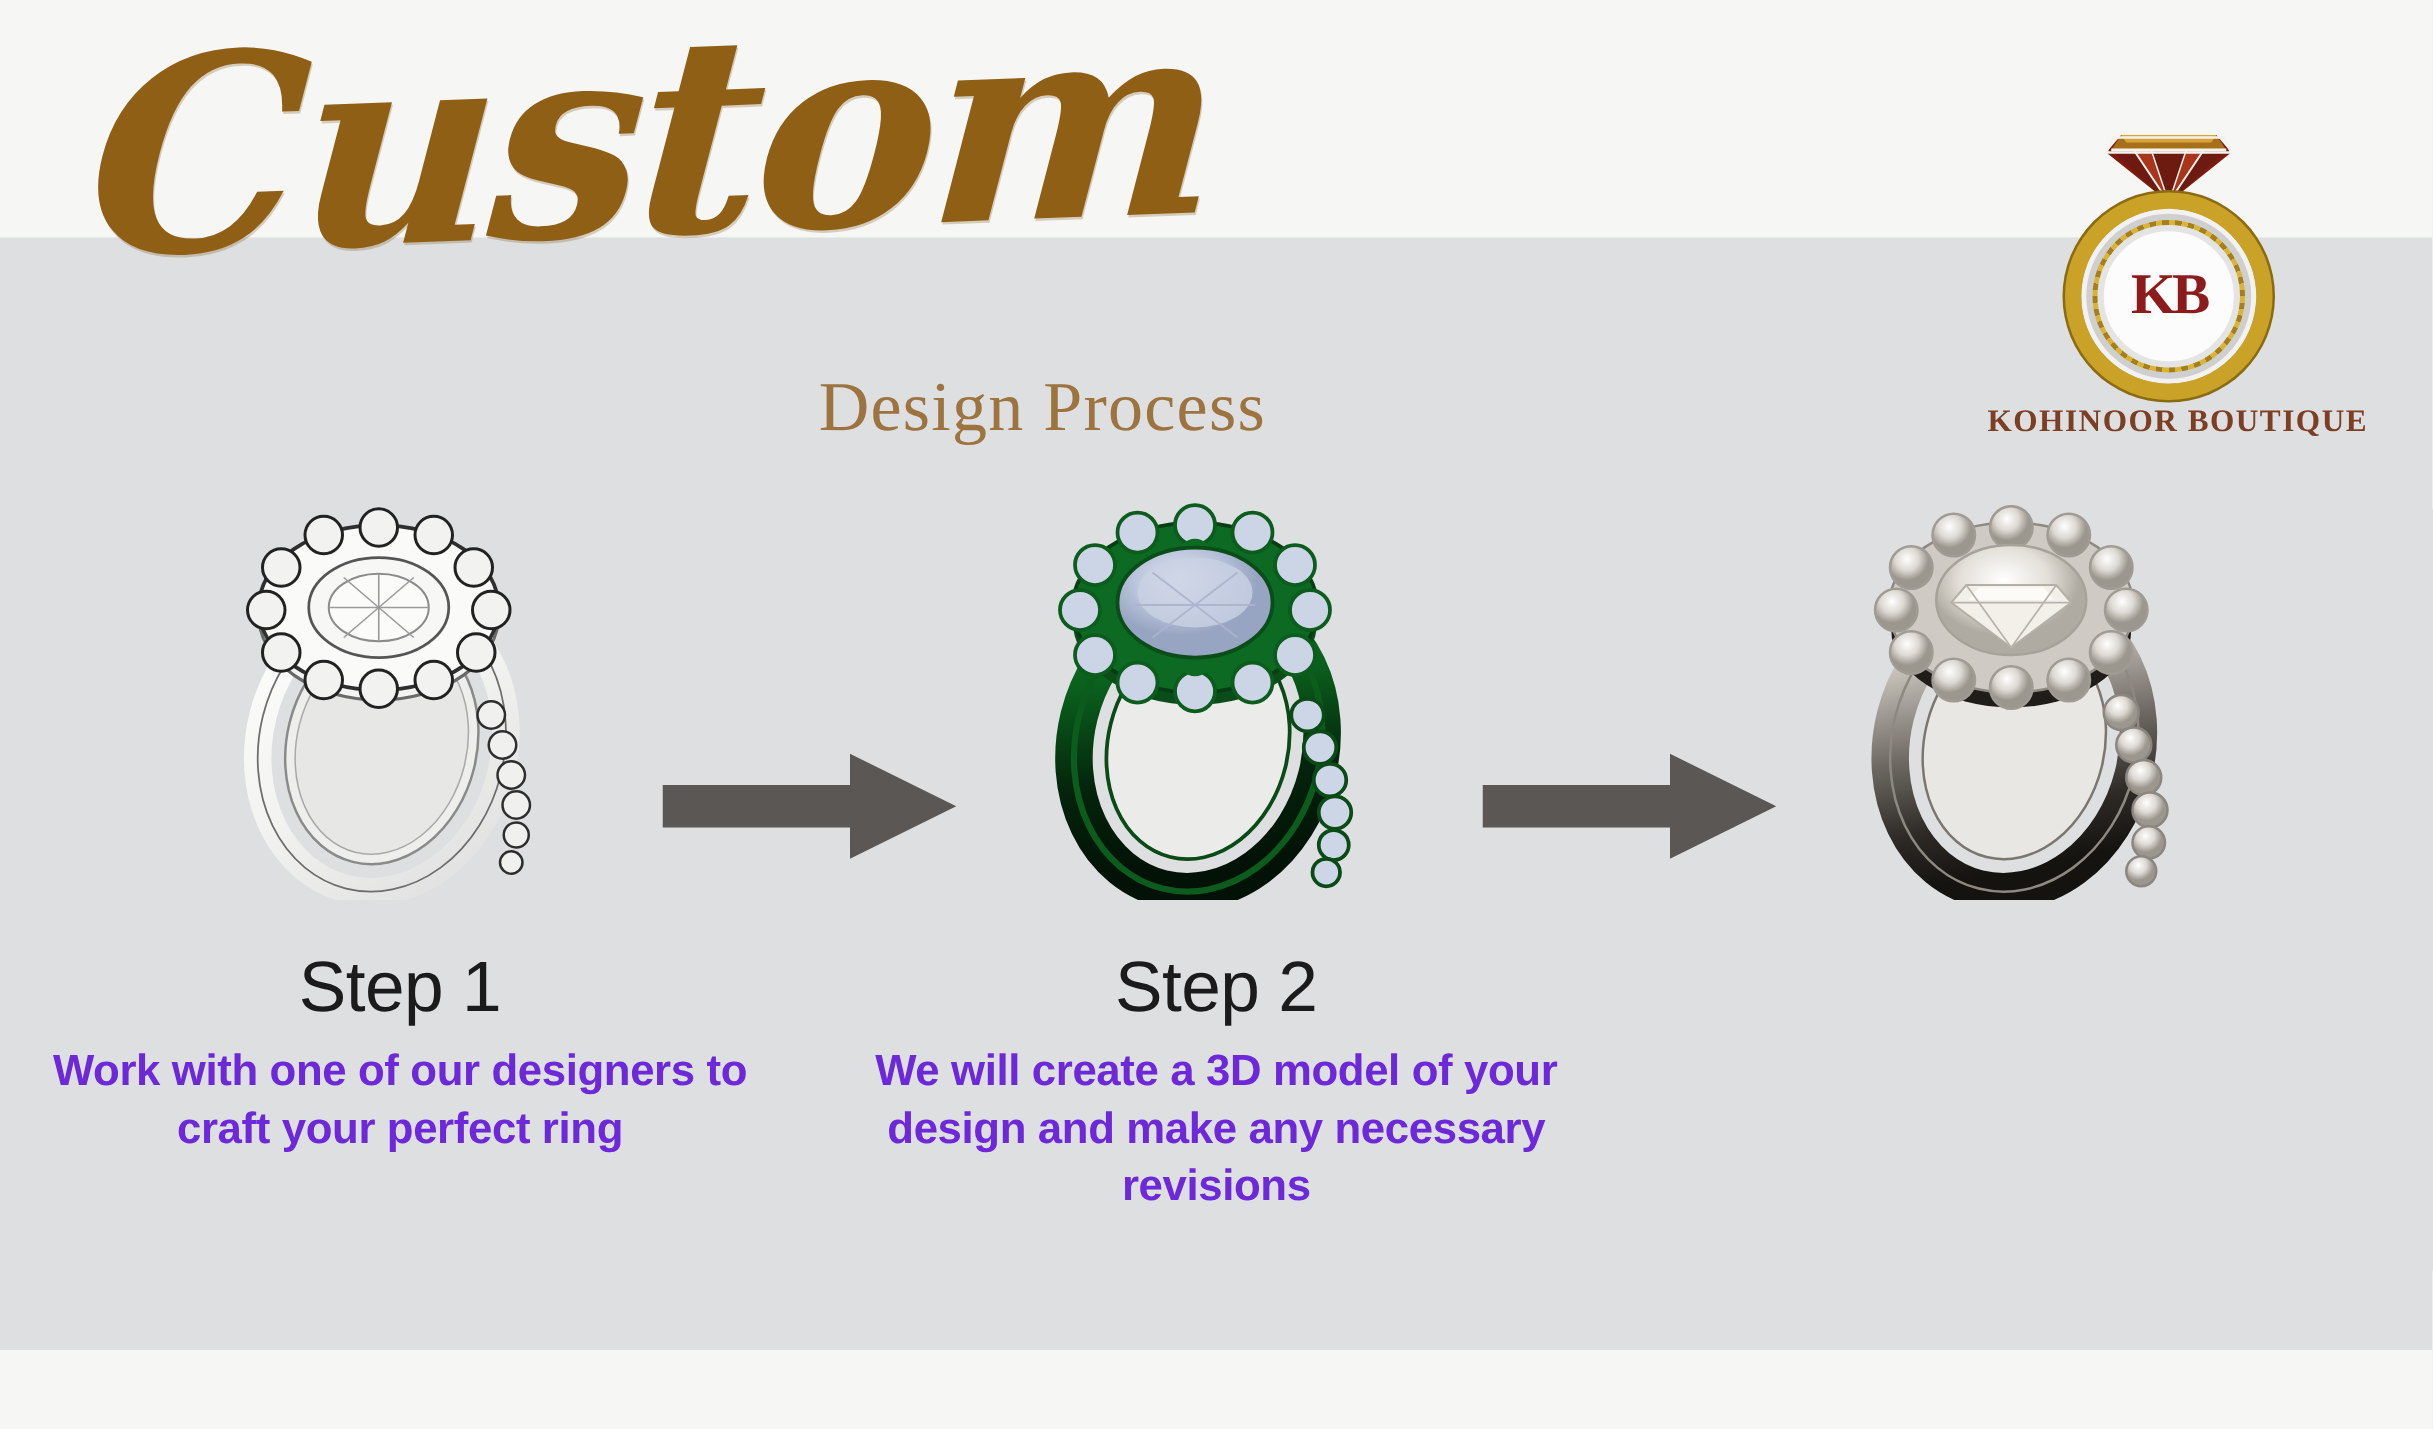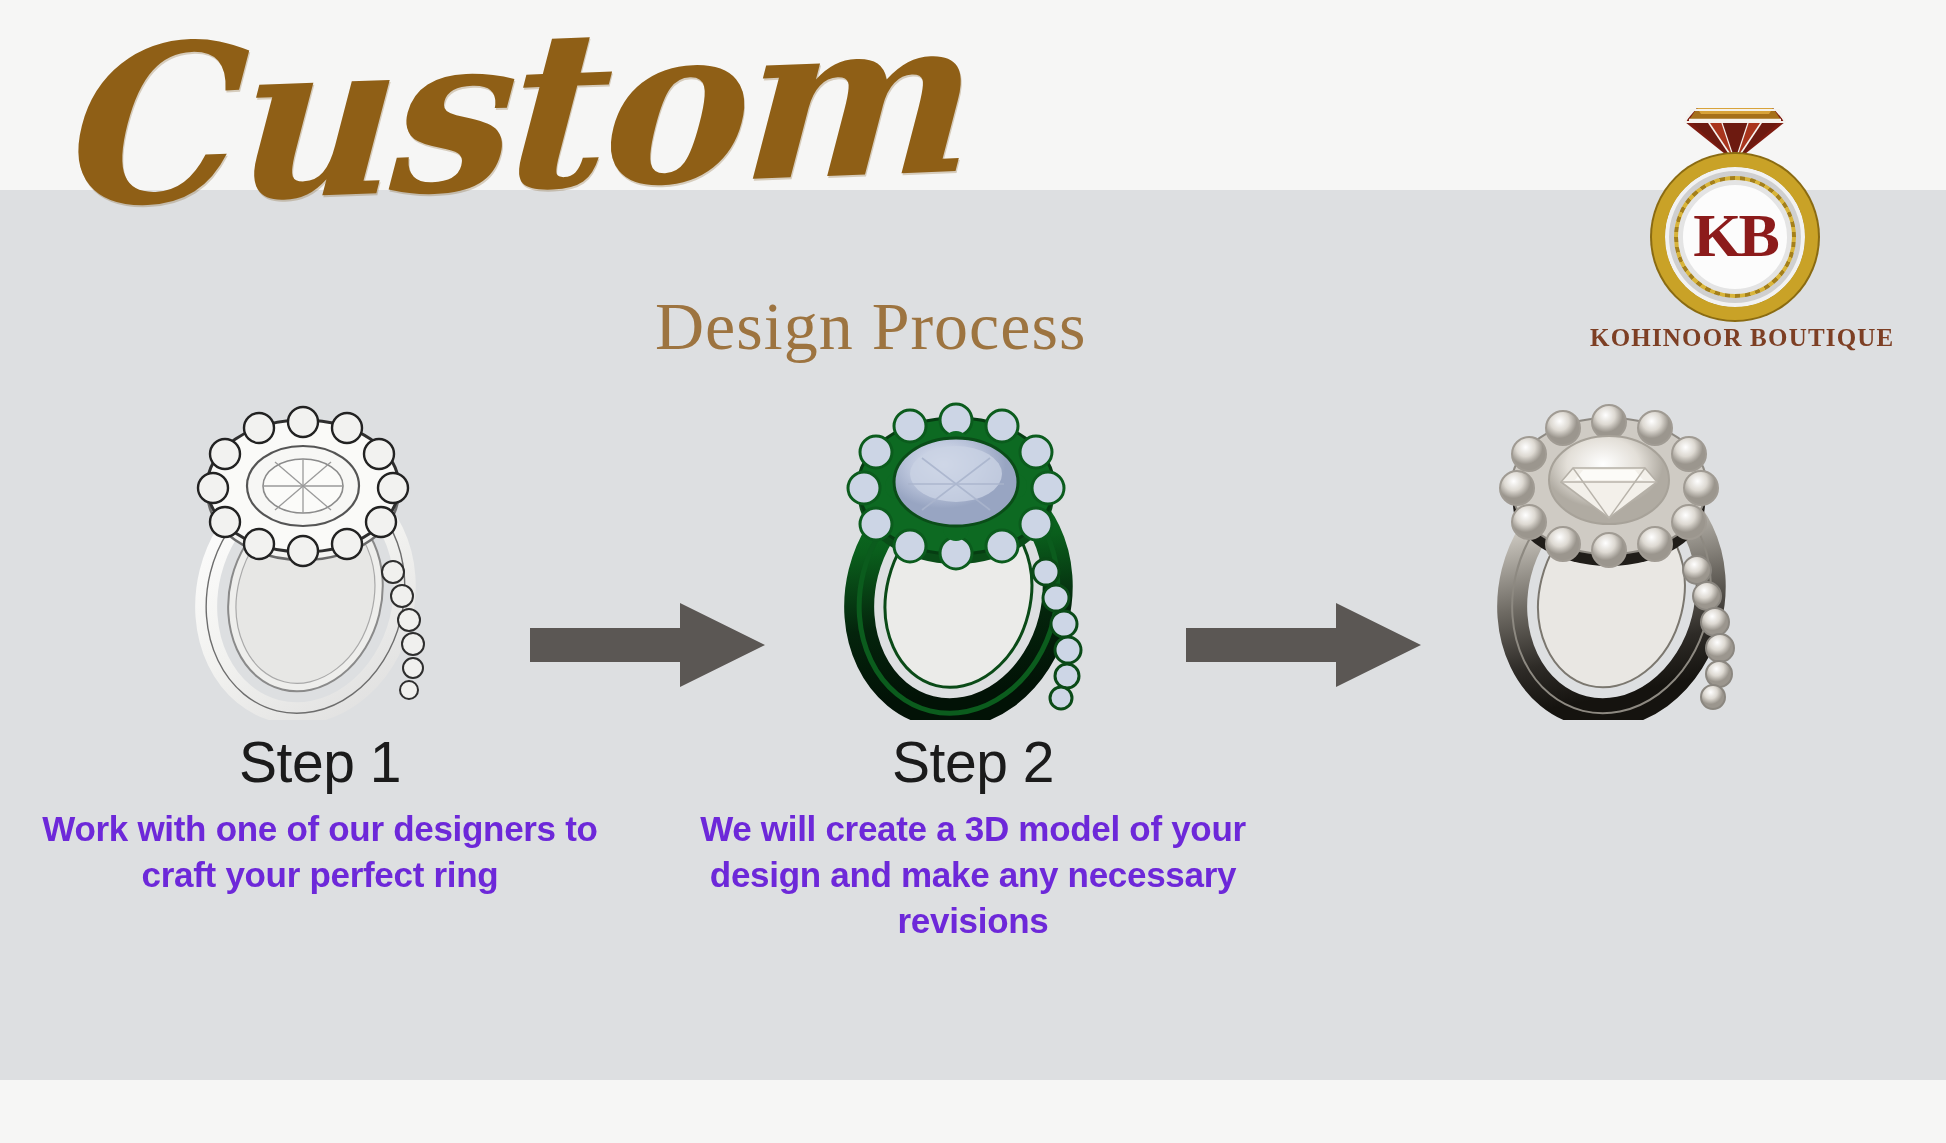--- a/index.html
+++ b/index.html
@@ -61,21 +61,21 @@
     text-shadow: 1px 2px 0 rgba(120,78,18,.25);
   }
 
   .headline-sub {
     position: absolute;
     left: 655px;
     top: 280px;
     width: 740px;
     font-family: "Liberation Serif", serif;
     font-weight: 400;
-    font-size: 68px;
+    font-size: 56px;
     line-height: 92px;
     color: #9d7440;
     letter-spacing: 1px;
     white-space: nowrap;
   }
 
   
   .logo {
     position: absolute;
     left: 1590px;
@@ -124,21 +124,21 @@
     border-radius: 50%;
     background: #fcfcfc;
     border: 5px solid #e4e4e4;
     display: flex;
     align-items: center;
     justify-content: center;
   }
   .logo-kb {
     font-family: "Liberation Serif", serif;
     font-weight: 700;
-    font-size: 62px;
+    font-size: 46px;
     line-height: 62px;
     color: #8c1b1b;
     letter-spacing: -3px;
     transform: translateY(-2px);
   }
   .logo-name {
     position: absolute;
     left: 0;
     top: 236px;
     width: 290px;
@@ -174,21 +174,21 @@
     position: relative;
     width: 330px;
     height: 320px;
     margin: 0 auto;
   }
 
   
   .ring-svg { display: block; width: 330px; height: 320px; }
 
   .step-title {
-    margin-top: 10px;
+    margin-top: 38px;
     text-align: center;
     font-family: "Liberation Sans", sans-serif;
     font-weight: 400;
     font-size: 57px;
     line-height: 64px;
     color: #1b1b1b;
     letter-spacing: -0.5px;
   }
   .step-desc {
     margin-top: 12px;

